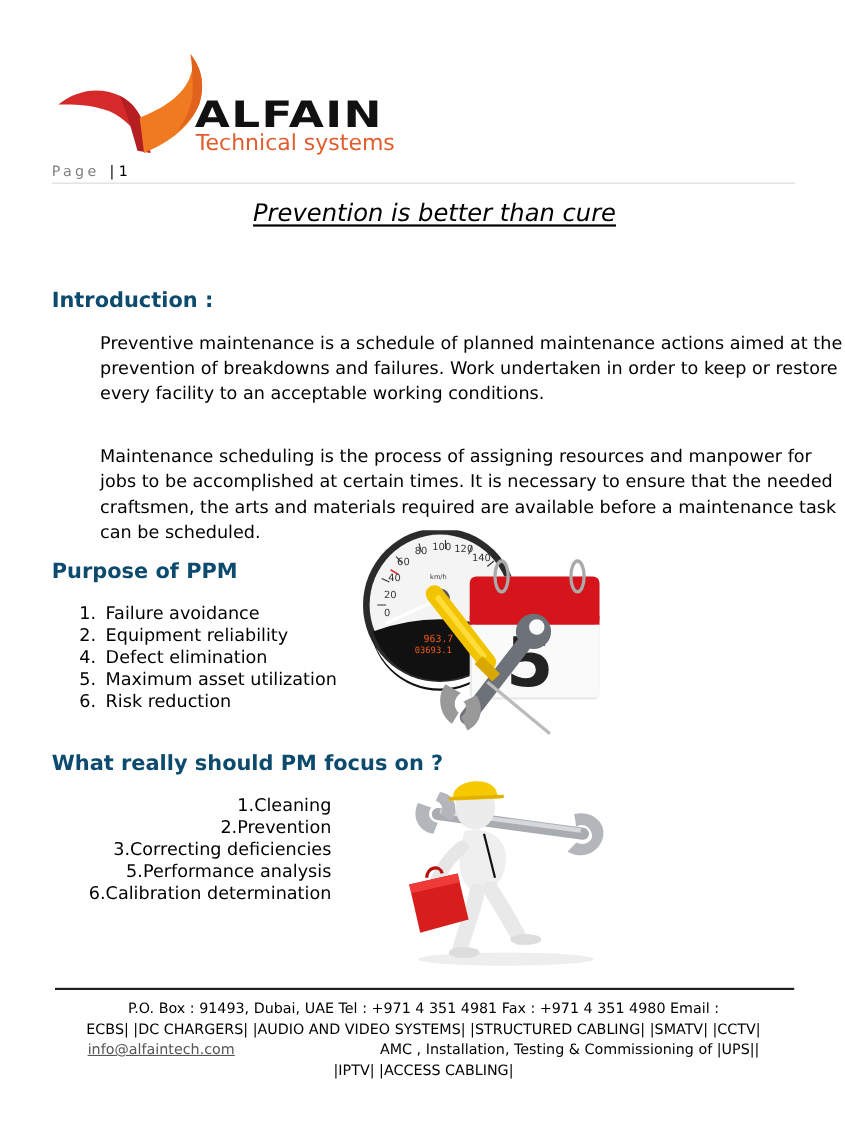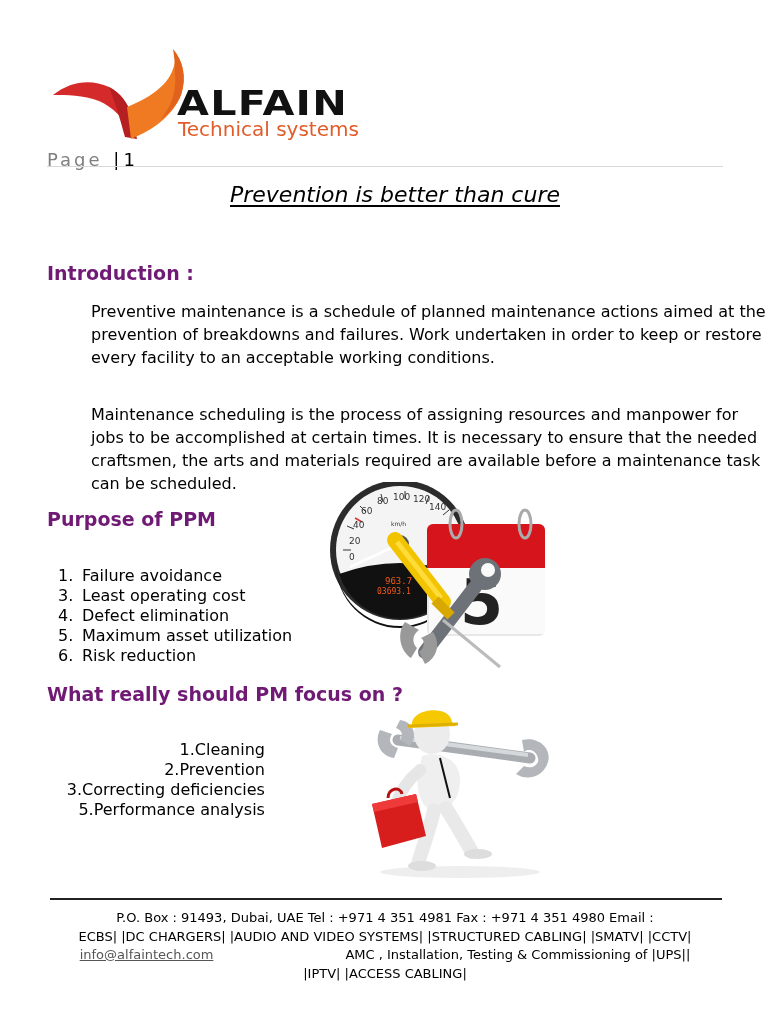--- a/index.html
+++ b/index.html
@@ -48,21 +48,21 @@
       font-family: "DejaVu Sans", sans-serif;
       font-size: 20px;
       color: #e15c2a;
       line-height: 1;
     }
     .page-label {
       position: absolute;
       left: 0;
       top: 104px;
       font-family: "DejaVu Sans", sans-serif;
-      font-size: 18px;
+      font-size: 13px;
       color: #7f7f7f;
       letter-spacing: 3px;
       text-align: center;
     }
     .page-label .sep { color: #000; letter-spacing: 0; margin-left: 2px; }
     .page-label .num { color: #000; letter-spacing: 0; margin-left: 4px; }
     .header-rule {
       position: absolute;
       left: 0;
       top: 121px;
@@ -85,41 +85,40 @@
       color: #000;
       padding-left: 22px;
     }
 
     .h2 {
       position: absolute;
       left: 47px;
       font-family: "DejaVu Sans", sans-serif;
       font-weight: bold;
       font-size: 19px;
-      color: #701a75;
+      color: #0c4a6e;
     }
     .para {
       position: absolute;
       left: 47px;
       width: 680px;
       font-family: "DejaVu Sans", sans-serif;
       font-size: 16px;
       line-height: 23px;
       color: #000;
       margin-left: 44px;
     }
     .numlist {
       position: absolute;
-      left: 58px;
+      left: 72px;
       list-style: none;
       font-family: "DejaVu Sans", sans-serif;
       font-size: 16px;
       line-height: 20px;
       color: #000;
-      margin-top: 18px;
     }
     .numlist li .n { display: inline-block; width: 24px; }
 
     .illus-maint {
       position: absolute;
       left: 325px;
       top: 482px;
       width: 225px;
       height: 190px;
     }
@@ -180,21 +179,21 @@
 
 <div class="title">Prevention is better than cure</div>
 
 <div class="h2" style="top:262px;">Introduction :</div>
 <p class="para" style="top:300px;">Preventive maintenance is a schedule of planned maintenance actions aimed at the prevention of breakdowns and failures. Work undertaken in order to keep or restore every facility to an acceptable working conditions.</p>
 <p class="para" style="top:403px;">Maintenance scheduling is the process of assigning resources and manpower for jobs to be accomplished at certain times. It is necessary to ensure that the needed craftsmen, the arts and materials required are available before a maintenance task can be scheduled.</p>
 
 <div class="h2" style="top:508px;">Purpose of PPM</div>
 <ol class="numlist" style="top:548px;">
   <li><span class="n">1.</span><span>Failure avoidance</span></li>
-  <li><span class="n">3.</span><span>Least operating cost</span></li>
+  <li><span class="n">2.</span><span>Equipment reliability</span></li>
   <li><span class="n">4.</span><span>Defect elimination</span></li>
   <li><span class="n">5.</span><span>Maximum asset utilization</span></li>
   <li><span class="n">6.</span><span>Risk reduction</span></li>
 </ol>
 
 <svg class="illus-maint" viewBox="0 0 225 190">
 
   <g>
     <circle cx="75" cy="68" r="70" fill="#2b2b2b"></circle>
     <circle cx="75" cy="68" r="64" fill="#f4f4f4"></circle>
@@ -250,20 +249,21 @@
     <path d="M110,118 L126,134" stroke="#d9a800" stroke-width="10"></path>
   </g>
 </svg>
 
 <div class="h2" style="top:683px;">What really should PM focus on ?</div>
 <ol class="numlist" style="top:722px;text-align:right;">
   <li><span class="n">1.</span><span>Cleaning</span></li>
   <li><span class="n">2.</span><span>Prevention</span></li>
   <li><span class="n">3.</span><span>Correcting deficiencies</span></li>
   <li><span class="n">5.</span><span>Performance analysis</span></li>
+  <li><span class="n">6.</span><span>Calibration determination</span></li>
 </ol>
 
 <svg class="illus-worker" viewBox="0 0 195 180">
   <ellipse cx="100" cy="172" rx="80" ry="6" fill="#eee"></ellipse>
 
   <g>
     <path d="M38,40 L170,58" stroke="#a9adb2" stroke-width="11" stroke-linecap="round"></path>
     <path d="M40,38 L168,55" stroke="#d6d9dc" stroke-width="4"></path>
     <path d="M20,30 C14,42 20,56 34,58 L38,48 C30,46 28,40 32,34 Z" fill="#b3b7bb"></path>
     <path d="M40,20 C54,22 58,36 50,46 L40,40 C44,36 42,30 36,28 Z" fill="#b3b7bb"></path>

